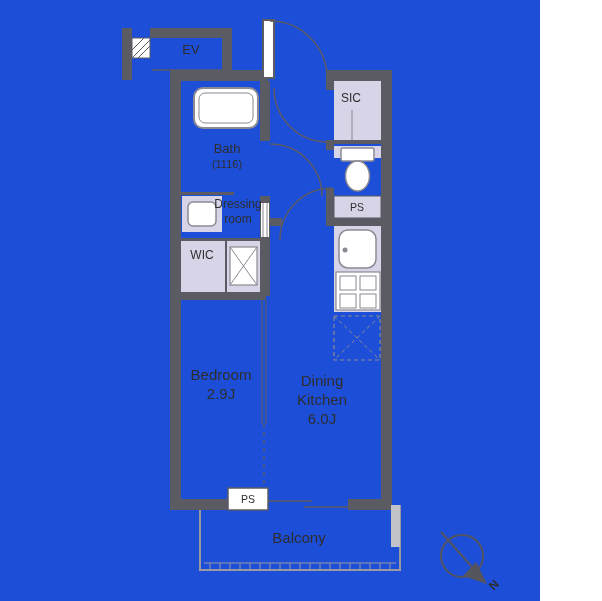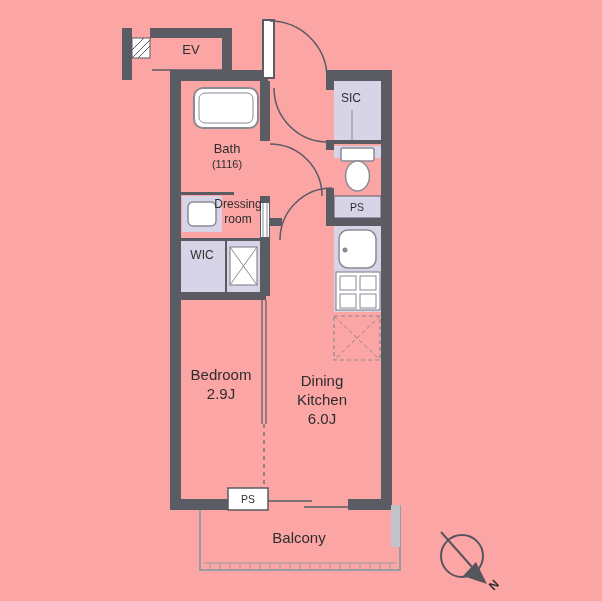--- a/index.html
+++ b/index.html
@@ -1,16 +1,16 @@
 <!DOCTYPE html>
 <html><head>
 <meta charset="utf-8">
 <style>
   html,body{margin:0;padding:0;background:#fff;}
-  .stage{width:602px;height:601px;position:relative;background:#fca5a5;overflow:hidden;}
+  .stage{width:540px;height:601px;position:relative;background:#1d4ed8;overflow:hidden;}
   svg{display:block;}
   .wall{fill:#5b5b64;}
   .thinwall{fill:#5b5b64;}
   .accent{fill:#d8d4e8;}
   .fix{fill:#ffffff;stroke:#8a8a92;}
   .fixline{stroke:#8a8a92;fill:none;}
   .door{stroke:#5b5b64;fill:none;stroke-width:1.5;}
   .balc{stroke:#9a9aa1;fill:none;}
   .lbl{fill:#2e2e2e;font-family:"Liberation Sans","DejaVu Sans",sans-serif;text-anchor:middle;}
   .fs15{font-size:15px;}

